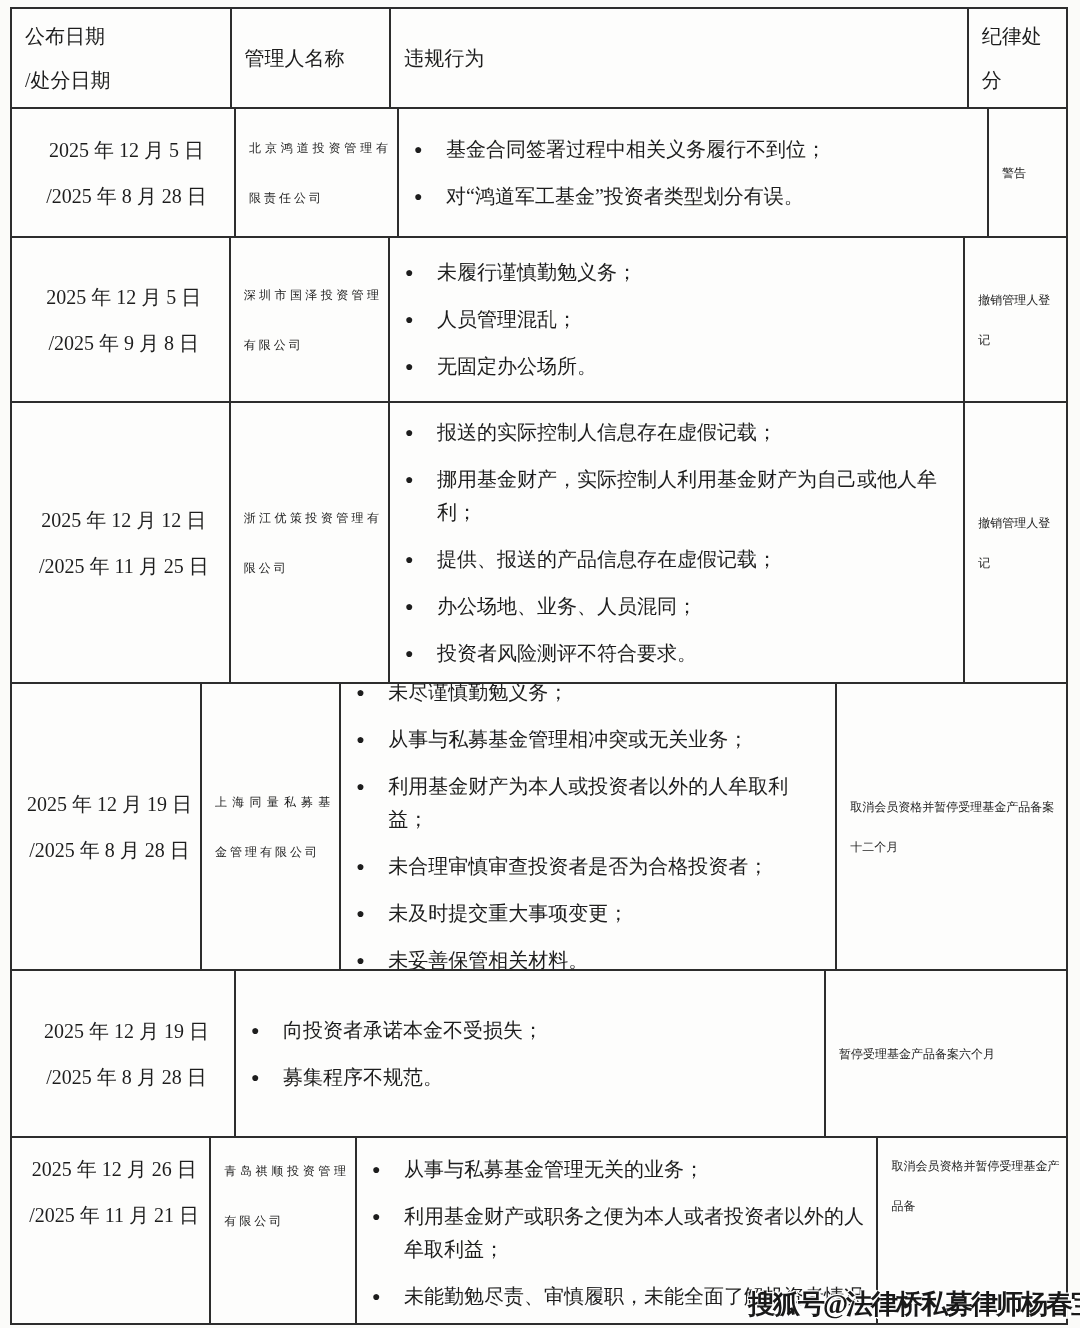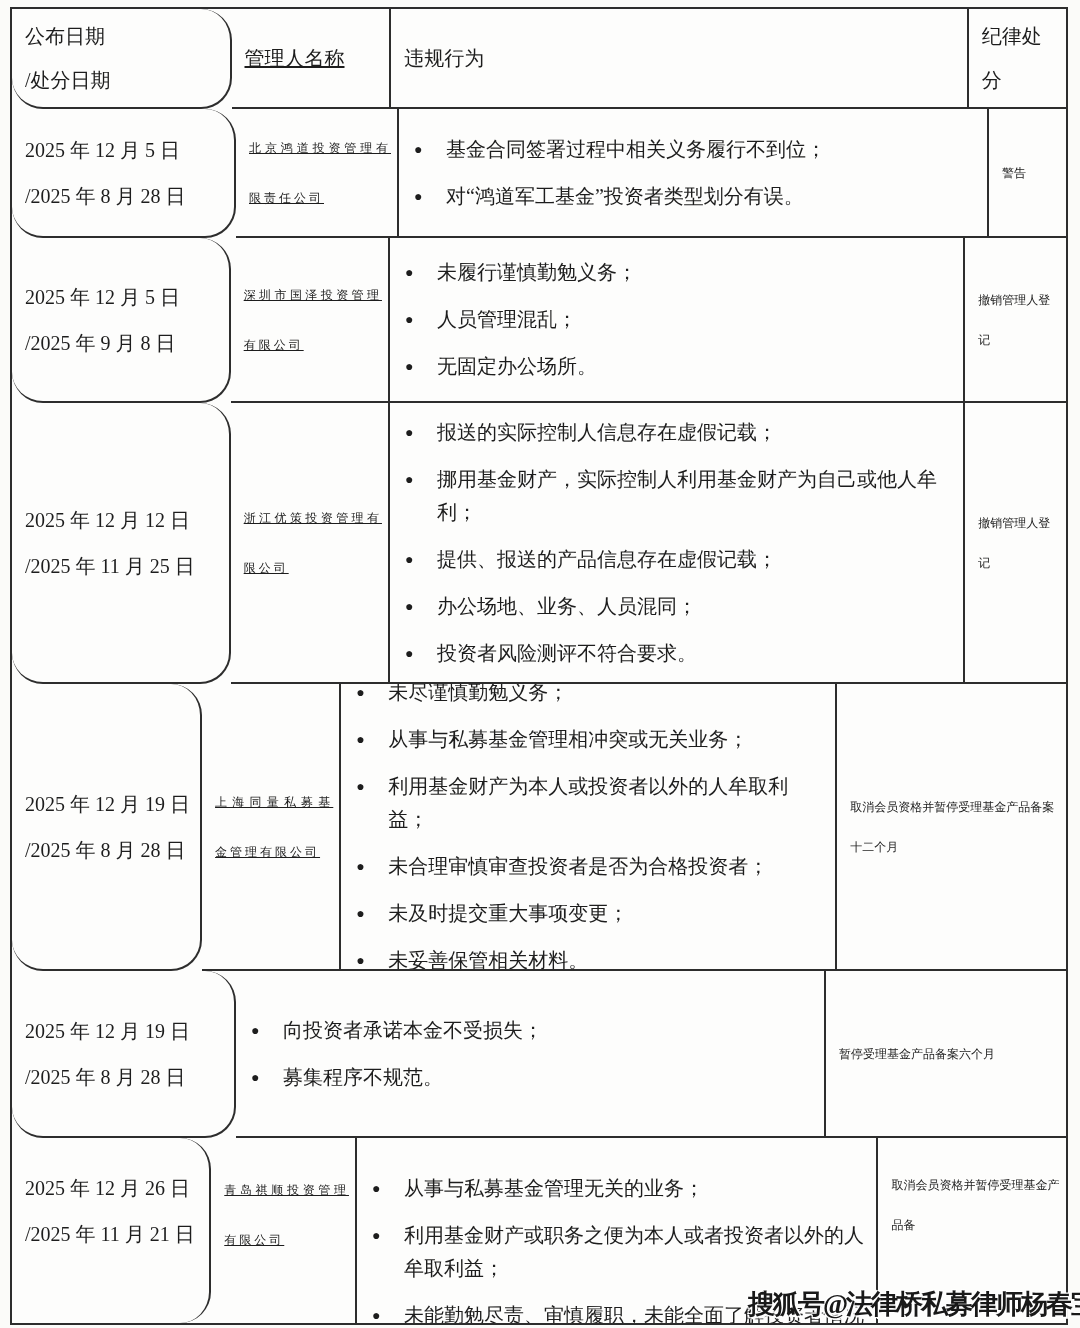--- a/index.html
+++ b/index.html
@@ -14,37 +14,37 @@
     position:absolute;left:10px;top:7px;width:1058px;height:1318px;
     box-sizing:border-box;border:2px solid #2d2d2d;background:#fdfdfc;
     display:flex;flex-direction:column;overflow:hidden;
   }
   .row{display:flex;flex-shrink:0;min-height:0;}
   .cell{
     box-sizing:border-box;border-right:2px solid #2d2d2d;border-bottom:2px solid #2d2d2d;
     display:flex;flex-direction:column;justify-content:center;
     overflow:hidden;padding:6px 6px 6px 13px;
   }
-  .c1{width:224px;border-radius:31px;}
-  .c2{width:163px;text-decoration:underline;}
+  .c1{width:224px;}
+  .c2{width:163px;}
   .c3{width:590px;}
   .c4{flex:1 1 auto;border-right:none;justify-content:center;}
   .header-row{height:100px;}
   .header-row .cell{font-size:20px;}
   .hdr-line{line-height:44px;}
   .rh0{height:129px;}
   .rh1{height:165px;}
   .rh2{height:281px;}
   .rh3{height:287px;}
   .rh4{height:167px;}
   .rh5{flex:1 1 auto;}
-  .rh5 .cell{justify-content:flex-start;padding-top:27px;}
+  .rh5 .cell{justify-content:flex-start;padding-top:8px;}
   .last-row .cell{border-bottom:none;}
   .date-cell{font-size:20px;padding-right:6px;}
-  .date-line{line-height:46px;}
+  .date-line{line-height:46px;text-align:center;}
   .mgr{font-size:12px;line-height:50px;letter-spacing:3px;text-align:justify;}
   .vlist{padding-left:15px;padding-right:10px;}
   .vi{display:flex;margin:7px 0;}
   .bullet{width:32px;flex-shrink:0;font-size:14px;line-height:33px;}
   .vtext{font-size:20px;line-height:33px;}
   .pns{font-size:12px;line-height:40px;}
   .watermark{
     position:absolute;left:748px;top:1286px;z-index:6;
     font-size:27px;font-weight:700;letter-spacing:-2px;white-space:nowrap;
     color:#191919;

